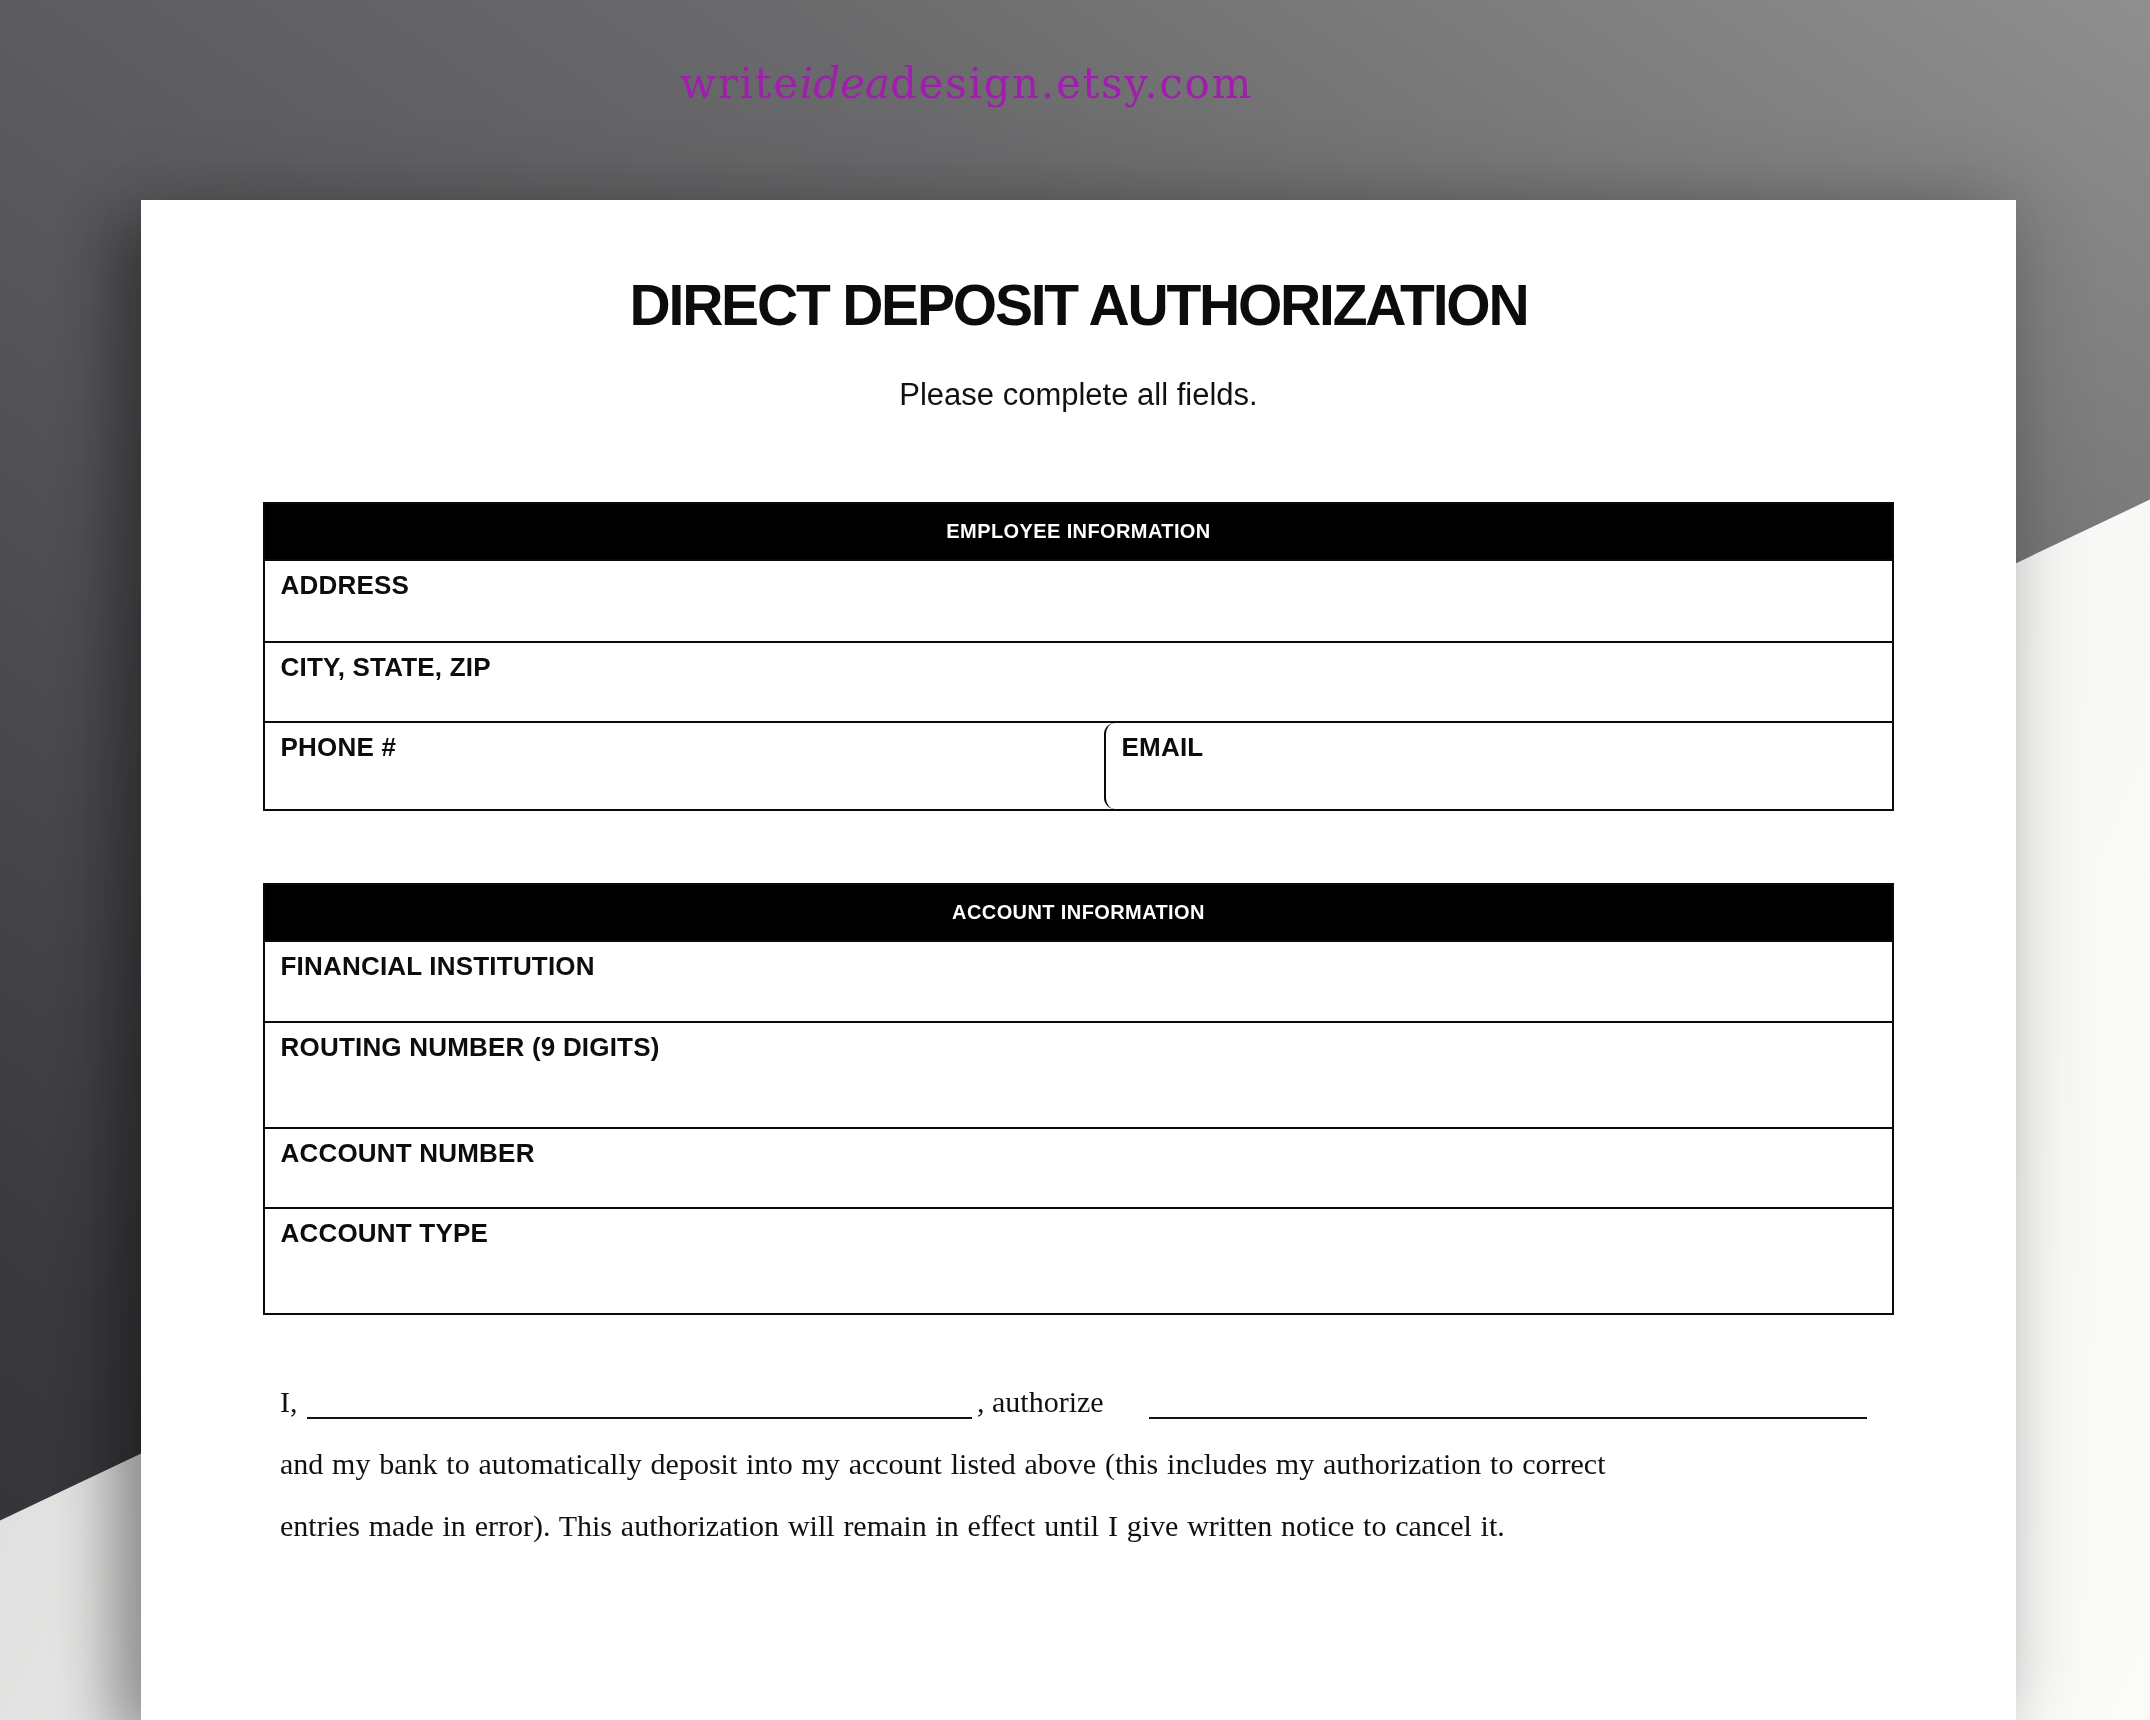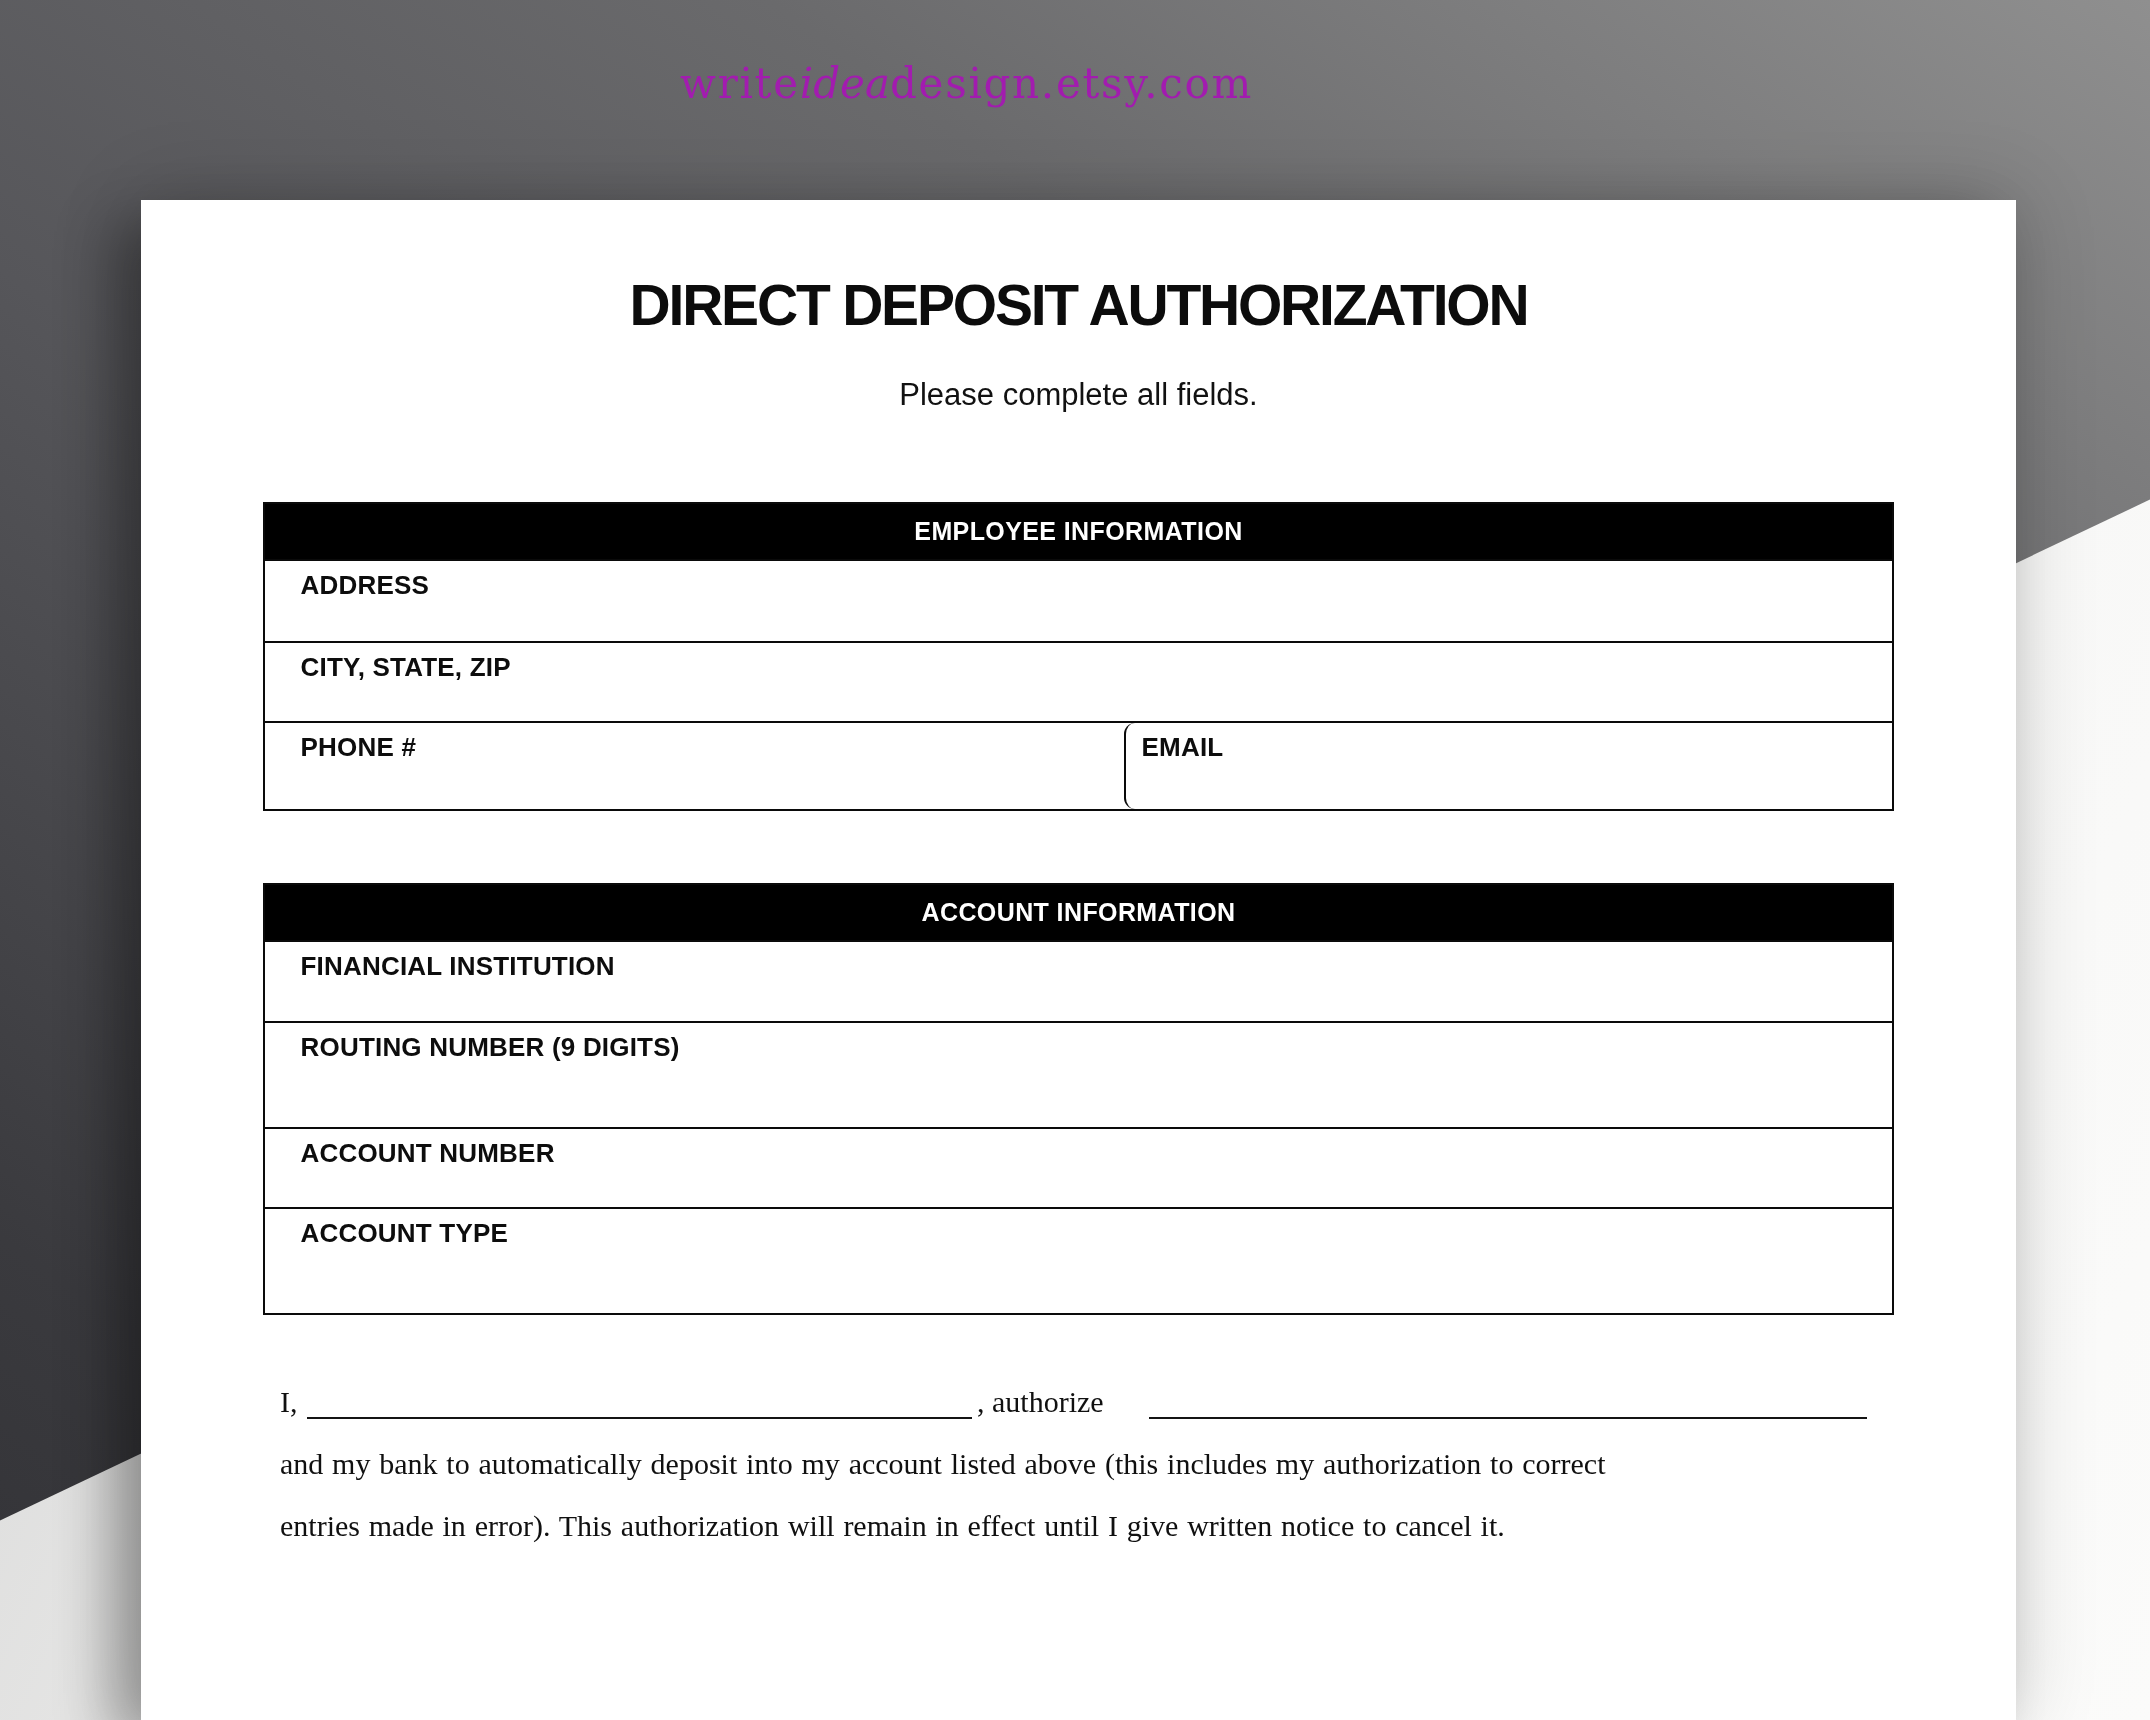--- a/index.html
+++ b/index.html
@@ -35,23 +35,23 @@
     position:absolute;left:263px;top:377px;width:1631px;
     text-align:center;font-size:31px;color:#111;z-index:4;
   }
   .form-table{
     position:absolute;left:263px;width:1631px;
     border:2.6px solid #0a0a0a;background:#fff;z-index:4;box-sizing:border-box;
   }
   .tbl-header{
     height:55px;background:#000;color:#fff;
     display:flex;align-items:center;justify-content:center;
-    font-size:25px;font-weight:700;letter-spacing:0.4px;
+    font-size:20px;font-weight:700;letter-spacing:0.4px;
   }
-  .tbl-row{border-top:2.6px solid #0a0a0a;box-sizing:border-box;padding-left:20px;}
+  .tbl-row{border-top:2.6px solid #0a0a0a;box-sizing:border-box;}
   .tbl-row .cell-label{
     font-size:26px;font-weight:700;color:#0d0d0d;
     padding:8.6px 0 0 15.5px;letter-spacing:0.2px;
   }
   .split-row{display:flex;}
   .split-row .cell{flex:0 0 839px;box-sizing:border-box;}
   .split-row .cell + .cell{flex:1 1 auto;border-left:2.6px solid #0a0a0a;border-radius:11px;}
   .checkbox-line{display:flex;align-items:center;margin:12px 0 0 59px;}
   .checkbox{
     width:29px;height:29px;border:3.4px solid #0a0a0a;background:#fff;box-sizing:content-box;

